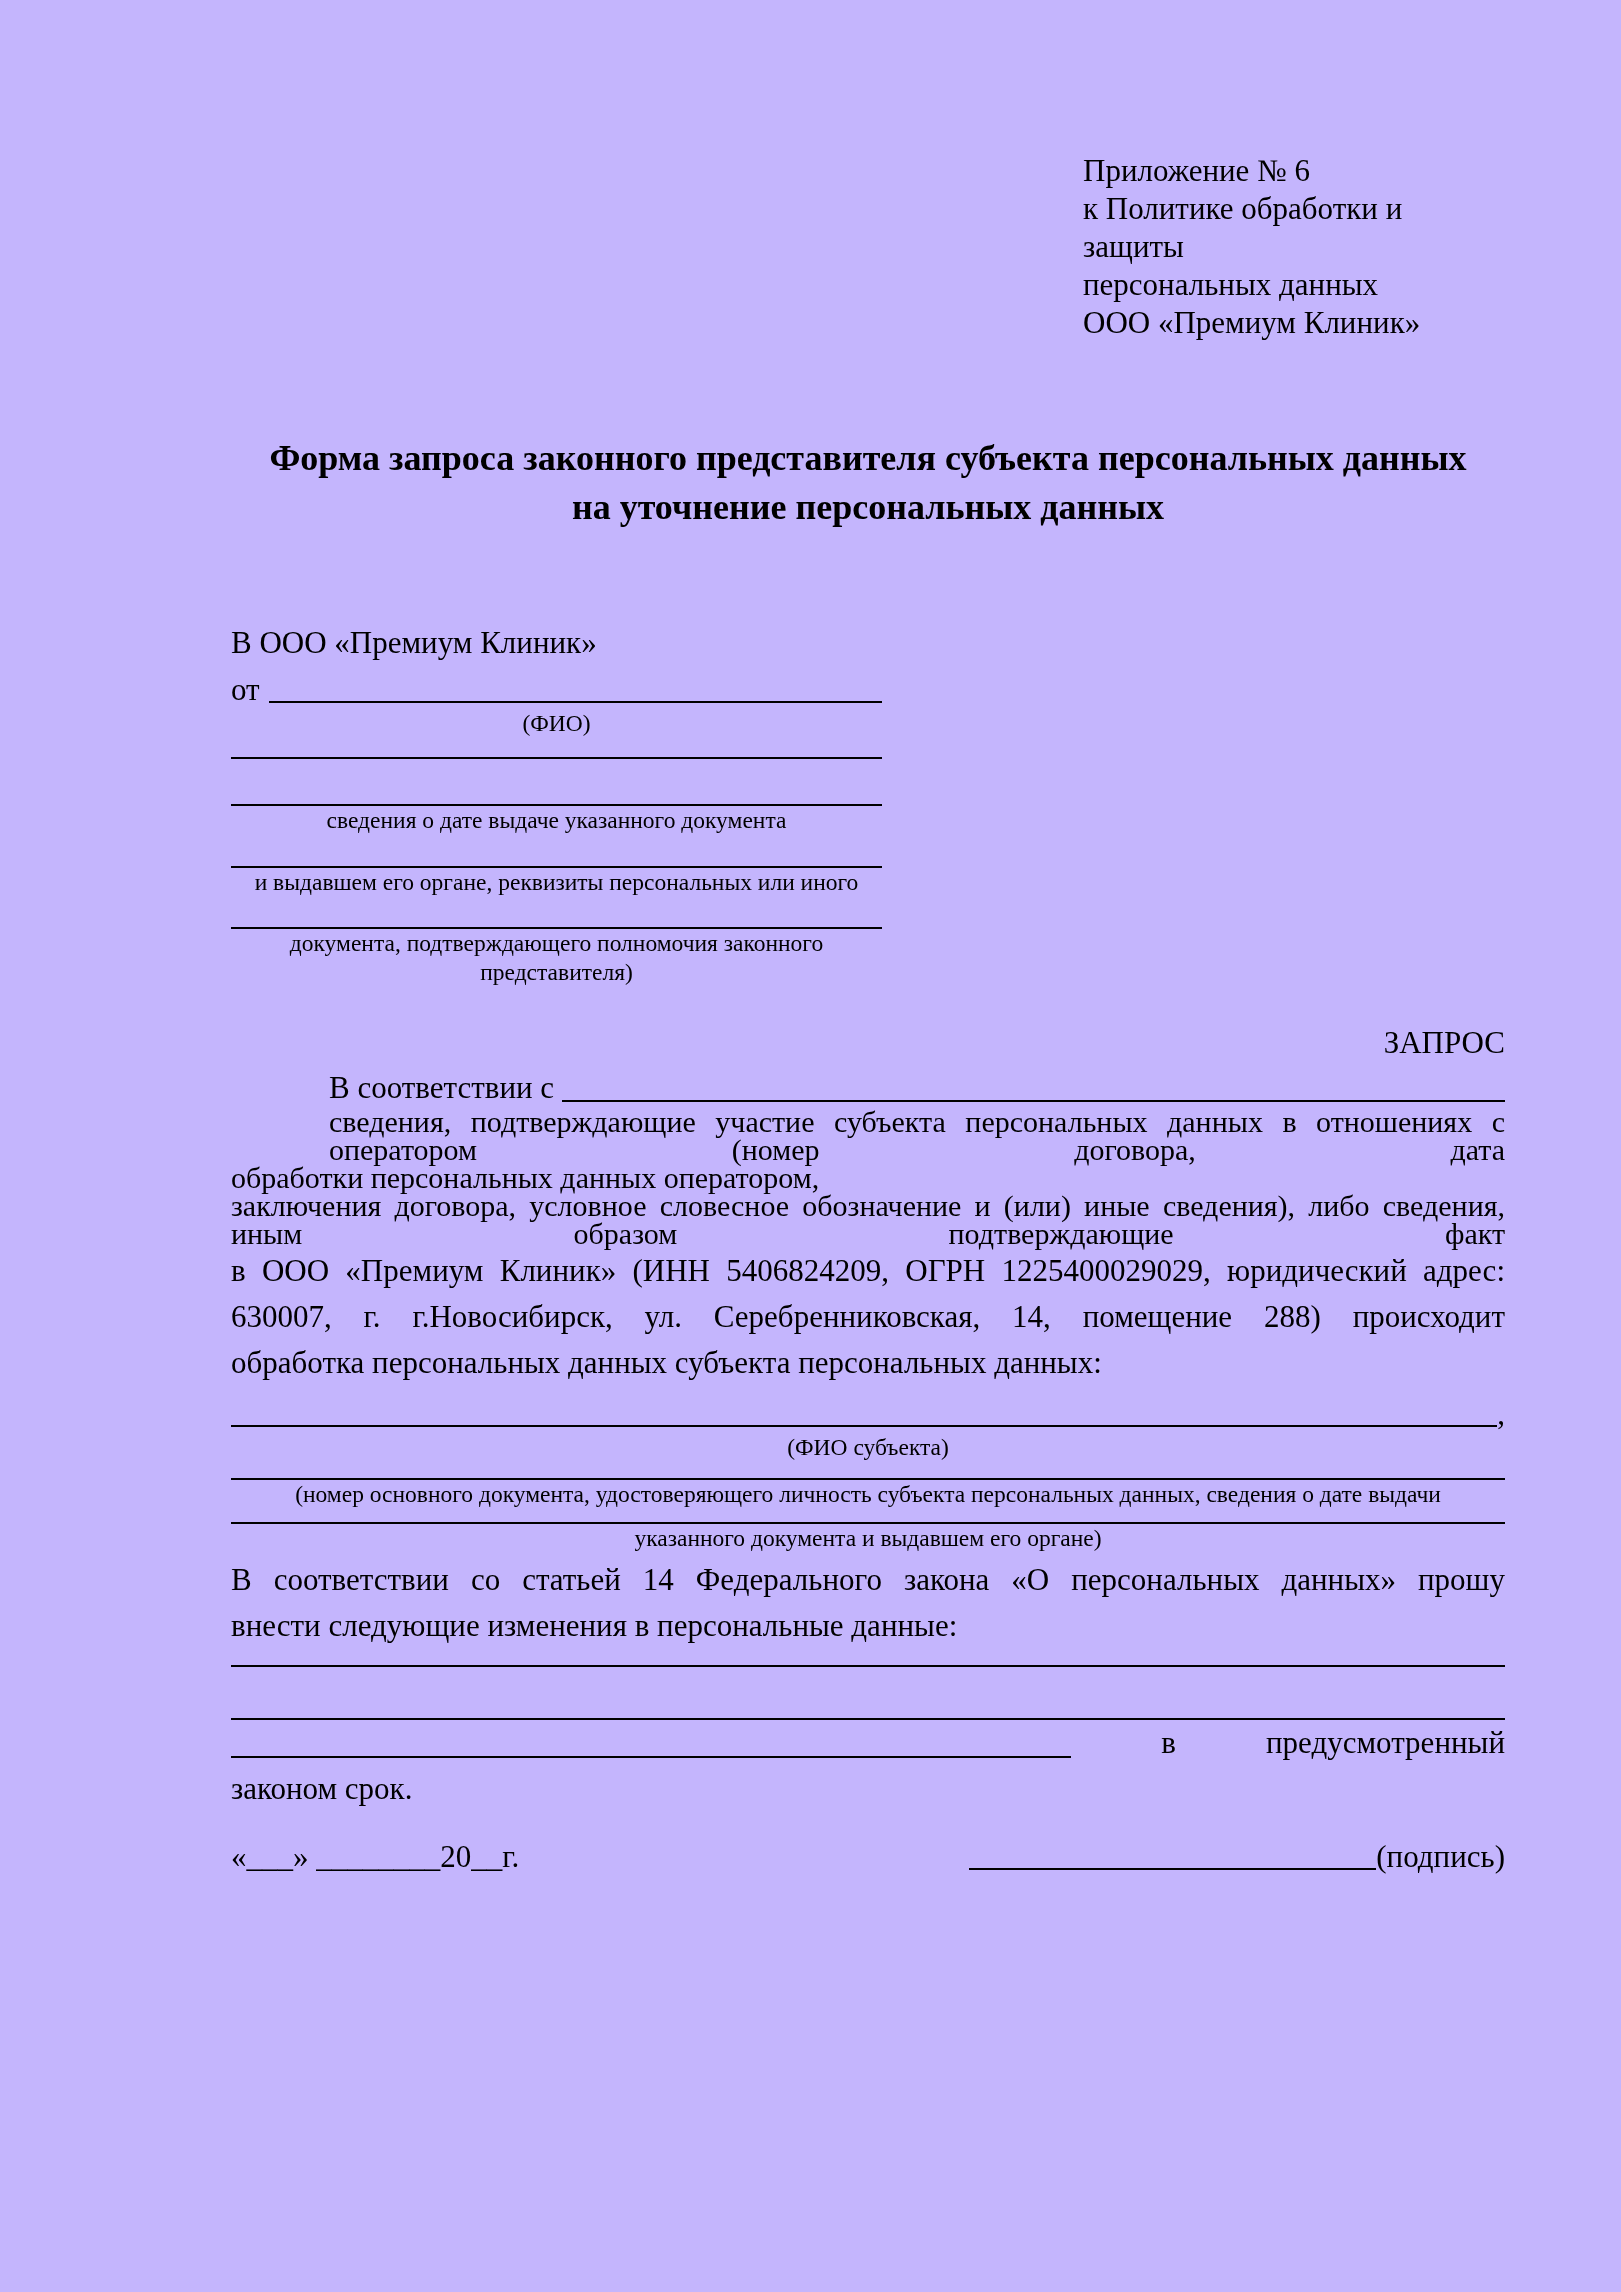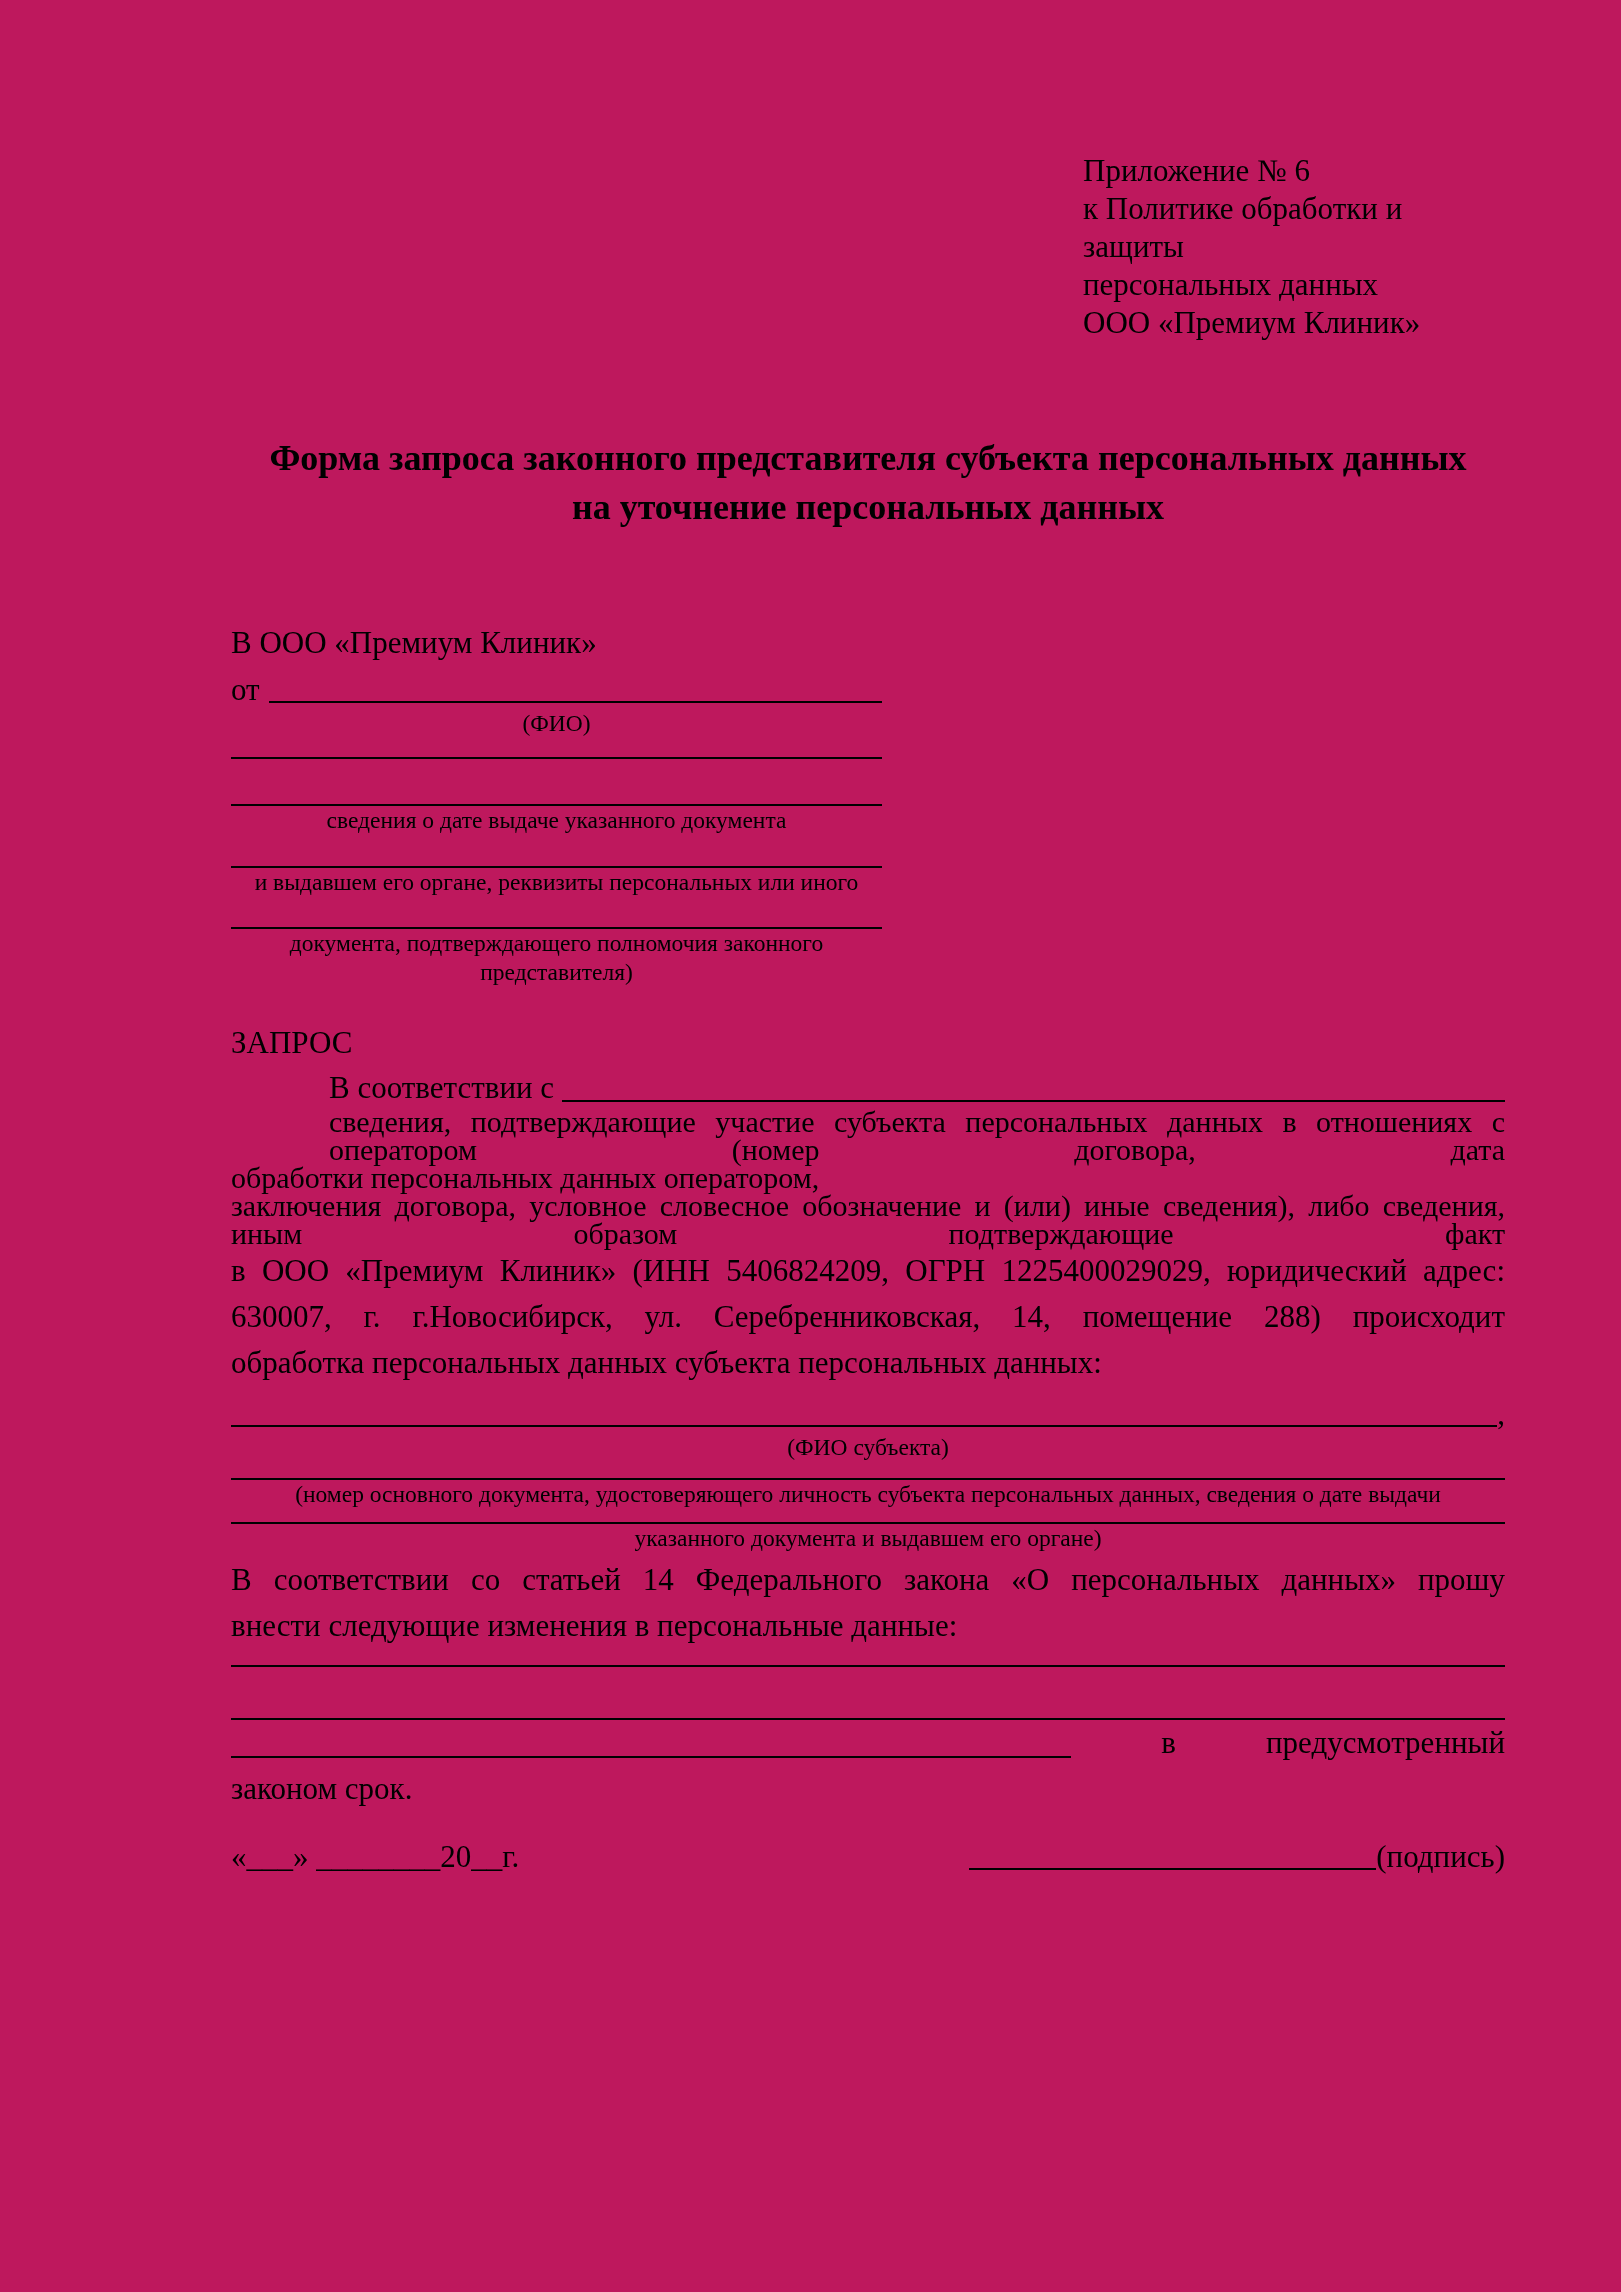--- a/index.html
+++ b/index.html
@@ -1,35 +1,35 @@
 <!DOCTYPE html>
 <html lang="ru"><head>
 <meta charset="utf-8">
 <style>
   html,body { margin:0; padding:0; background:#ffffff; }
   .page {
     position:relative;
     width:1621px; height:2293px;
-    background:#be185d; color:#000000;
+    background:#c4b5fd; color:#000000;
     font-family:"Liberation Serif", serif;
     font-size:31px;
     box-sizing:border-box;
     padding:152px 116px 0 231px;
   }
   .appendix { margin-left:852px; line-height:38px; }
   .title { margin-top:92px; text-align:center; font-weight:bold; font-size:36px; line-height:49px; }
   .recipient { margin-top:91px; width:651px; line-height:39px; }
   .row { display:flex; align-items:stretch; line-height:39px; }
   .from-row { margin-top:7.8px; }
   .from-row > span:first-child { margin-right:9.8px; }
   .fill-line { flex:1 1 auto; border-bottom:2px solid #000; margin-bottom:5.9px; }
   .cap { font-size:23.5px; line-height:29px; text-align:center; }
   .blank { height:0; border-bottom:2px solid #000; }
   .blank.full { width:100%; }
-  .zapros { text-align:left; margin-top:35px; line-height:41px;font-family:Liberation Serif, serif; }
+  .zapros { text-align:right; margin-top:35px; line-height:41px;font-family:Liberation Serif, serif; }
   .opening-row { margin-top:3.9px; line-height:41px; }
   .opening-row > .opening-text { margin-right:7.8px; white-space:nowrap; }
   .indent { flex:0 0 98px; }
   .fn { font-size:30px; line-height:28px; }
   .fn-indent { padding-left:98px; }
   .body { font-size:31px; line-height:46px; }
   .jl { text-align:justify; text-align-last:justify; }
   .ind { padding-left:98px; }
   .subject-row { margin-top:7.8px; }
   .answer-row { justify-content:space-between; line-height:46px; }

